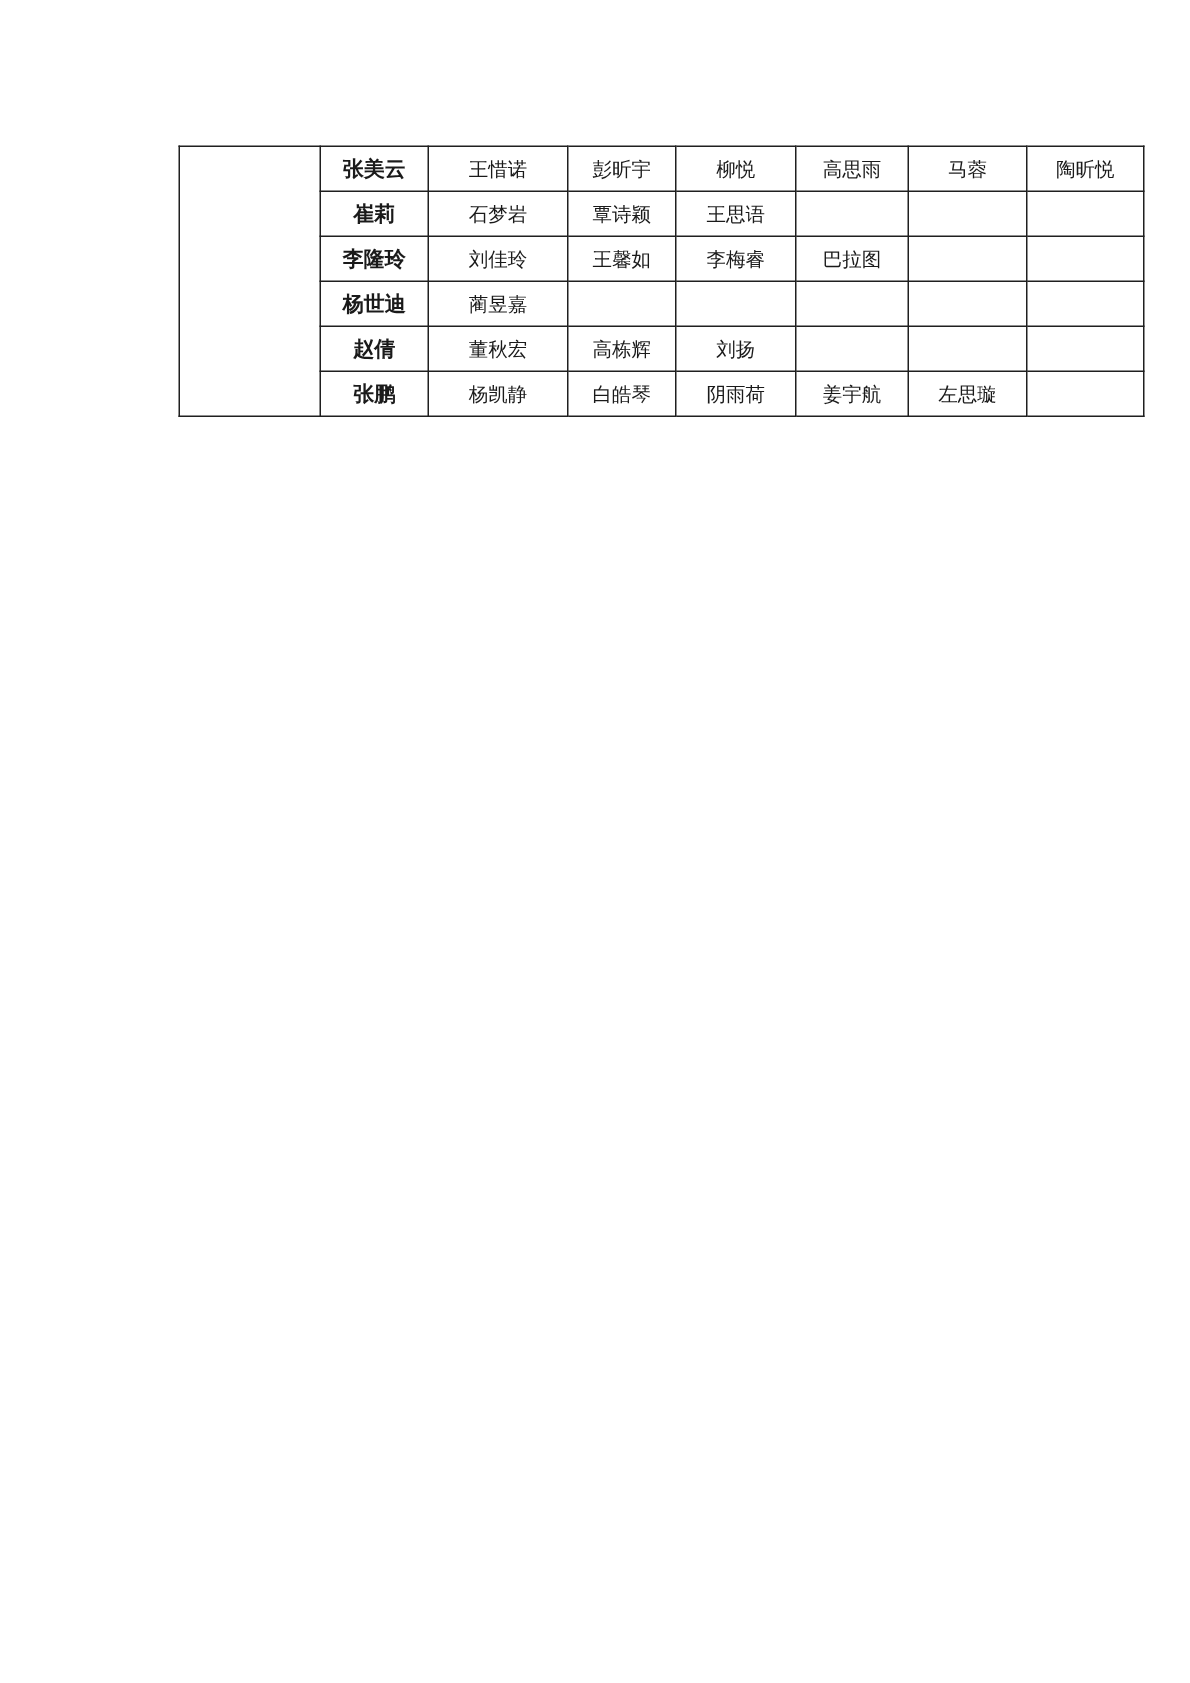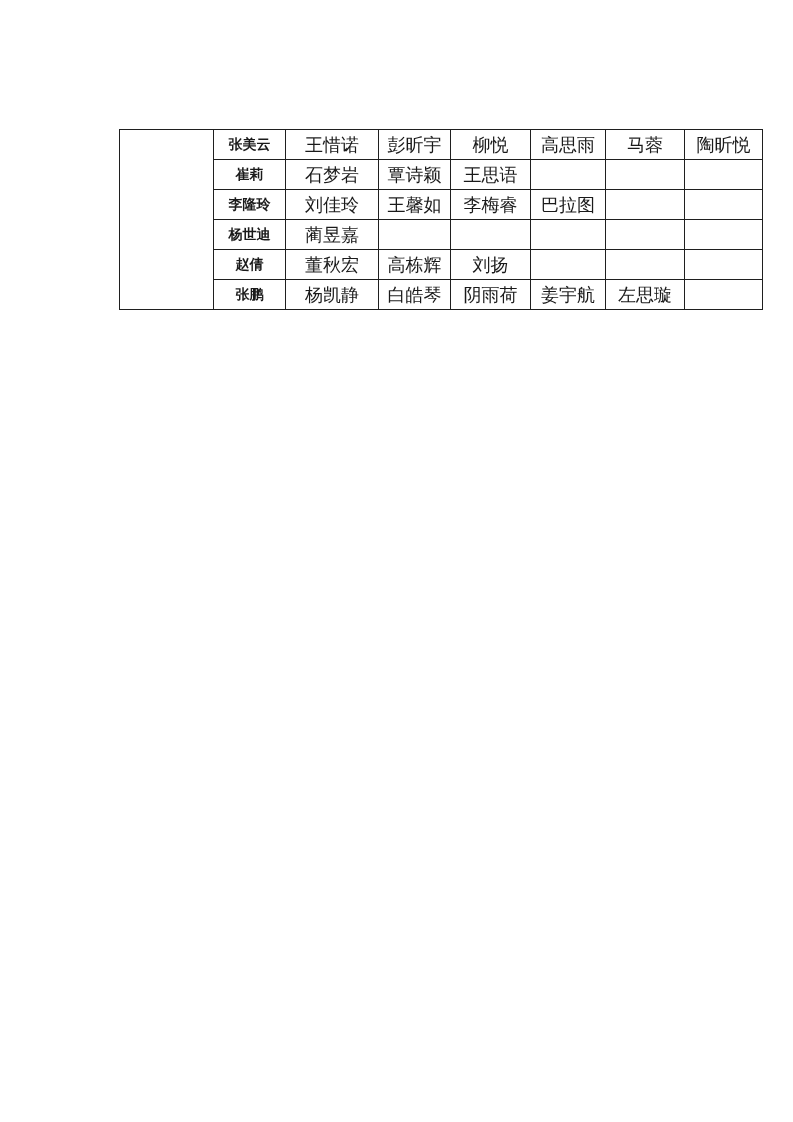--- a/index.html
+++ b/index.html
@@ -21,28 +21,27 @@
     height: 1122px;
     background: #ffffff;
   }
   table.roster {
     position: absolute;
     left: 119px;
     top: 97px;
     width: 643px;
     border-collapse: collapse;
     table-layout: fixed;
-    margin-top: 32px;
   }
   table.roster td {
     border: 1px solid #1f1f1f;
     height: 29px;
     text-align: center;
     vertical-align: middle;
-    font-size: 18px;
+    font-size: 13px;
     padding: 0 2px;
     overflow: hidden;
     white-space: nowrap;
   }
   table.roster td.leader {
     font-weight: bold;
     font-size: 14px;
   }
   table.roster td.blank {
     background: #ffffff;

